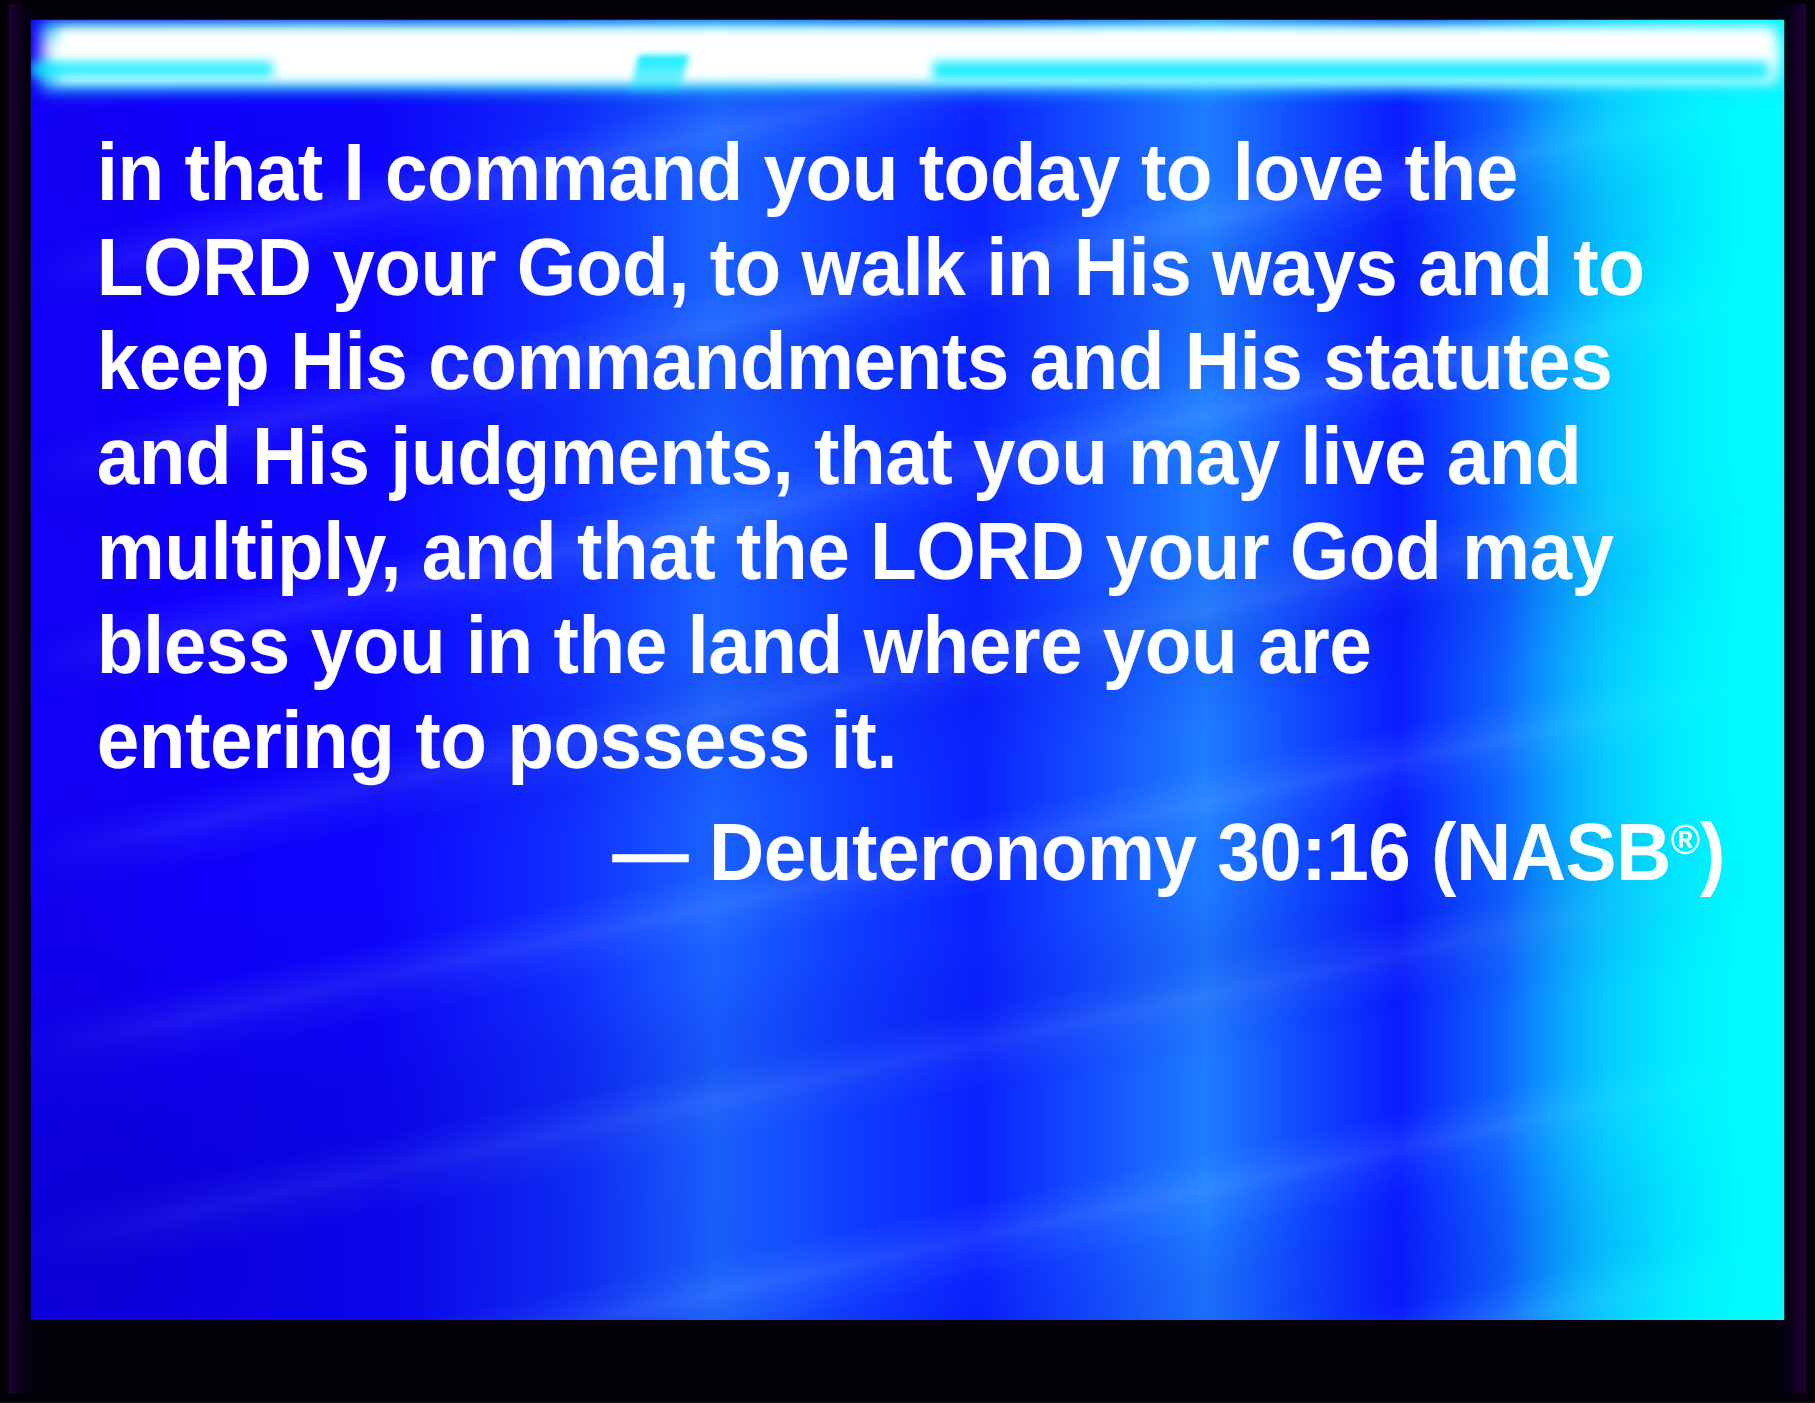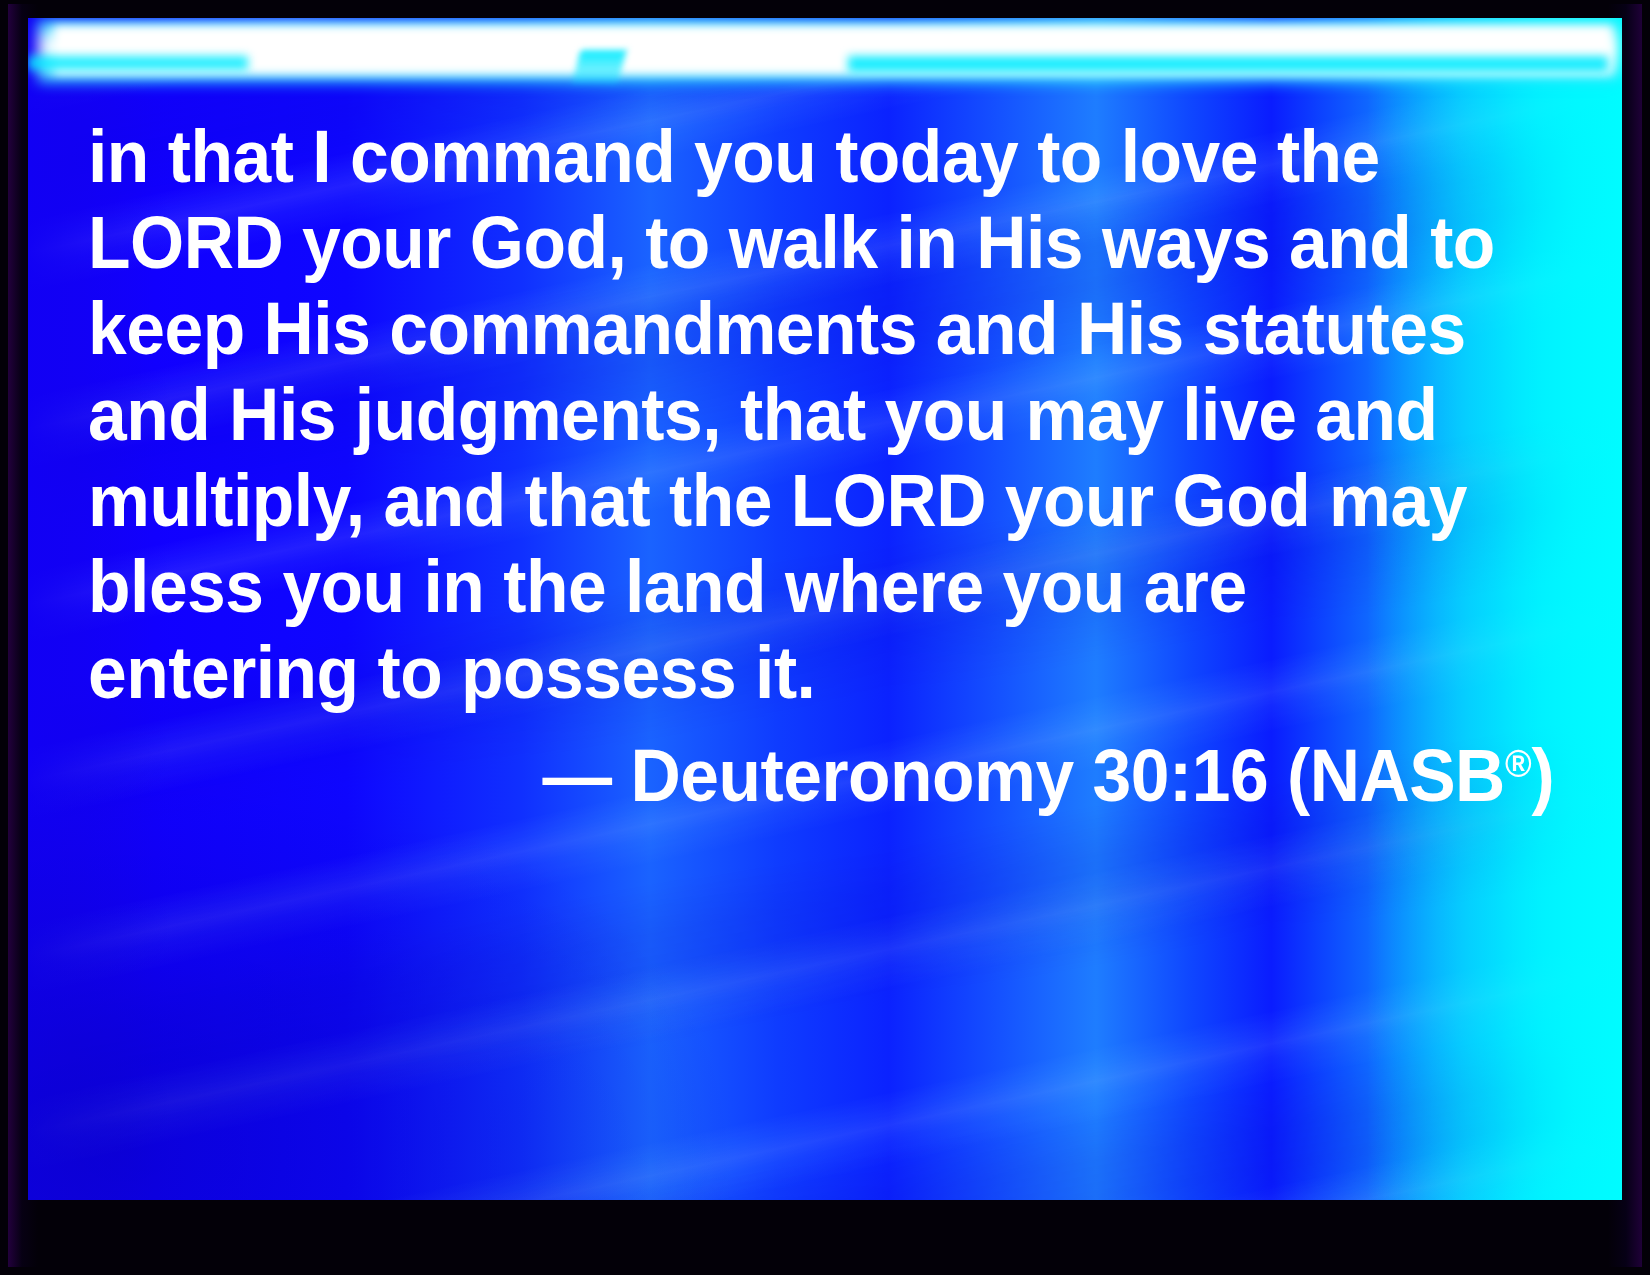--- a/index.html
+++ b/index.html
@@ -203,21 +203,21 @@
     font-weight: bold;
     font-size: 74px;
     line-height: 86px;
     letter-spacing: -0.5px;
     white-space: nowrap;
     transform: scaleX(0.94);
     transform-origin: left center;
   }
   #attribution {
     position: absolute;
-    left: 46px;
+    left: 60px;
     top: 700px;
     width: 1480px;
     text-align: right;
     padding-right: 8px;
     z-index: 5;
   }
   #attribution .attr-text {
     color: #ffffff;
     font-family: "Liberation Sans", sans-serif;
     font-weight: bold;

